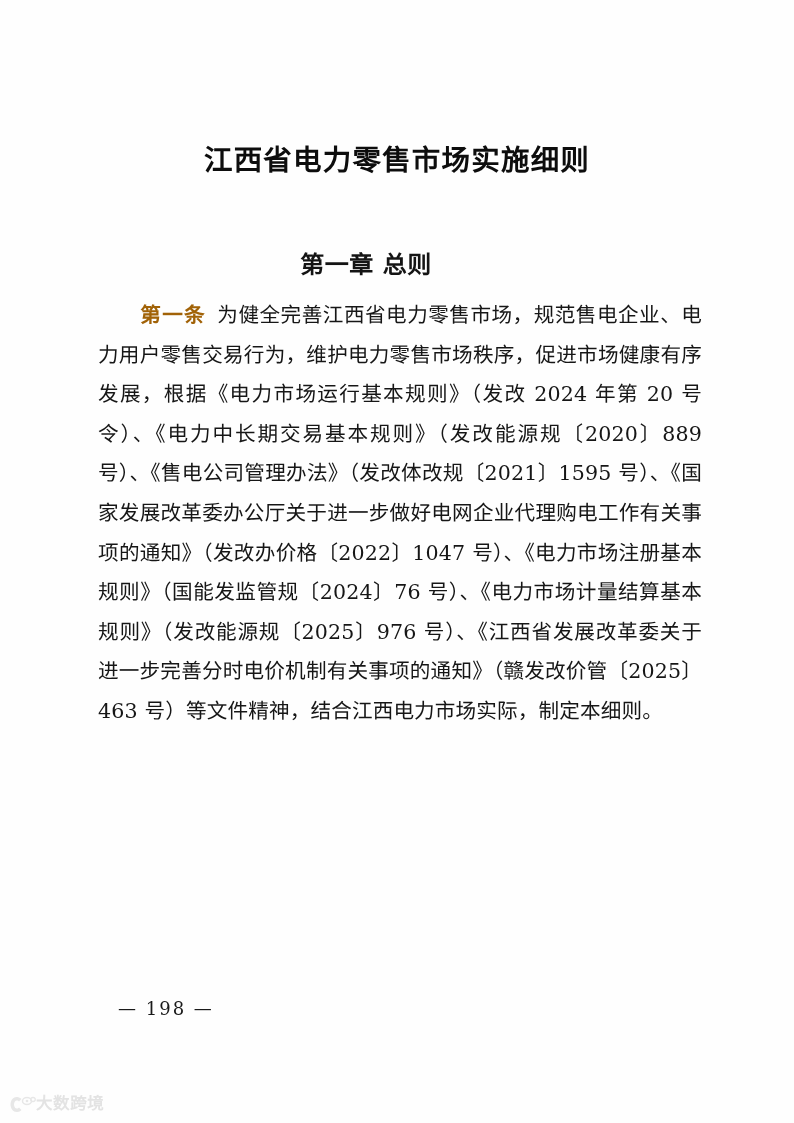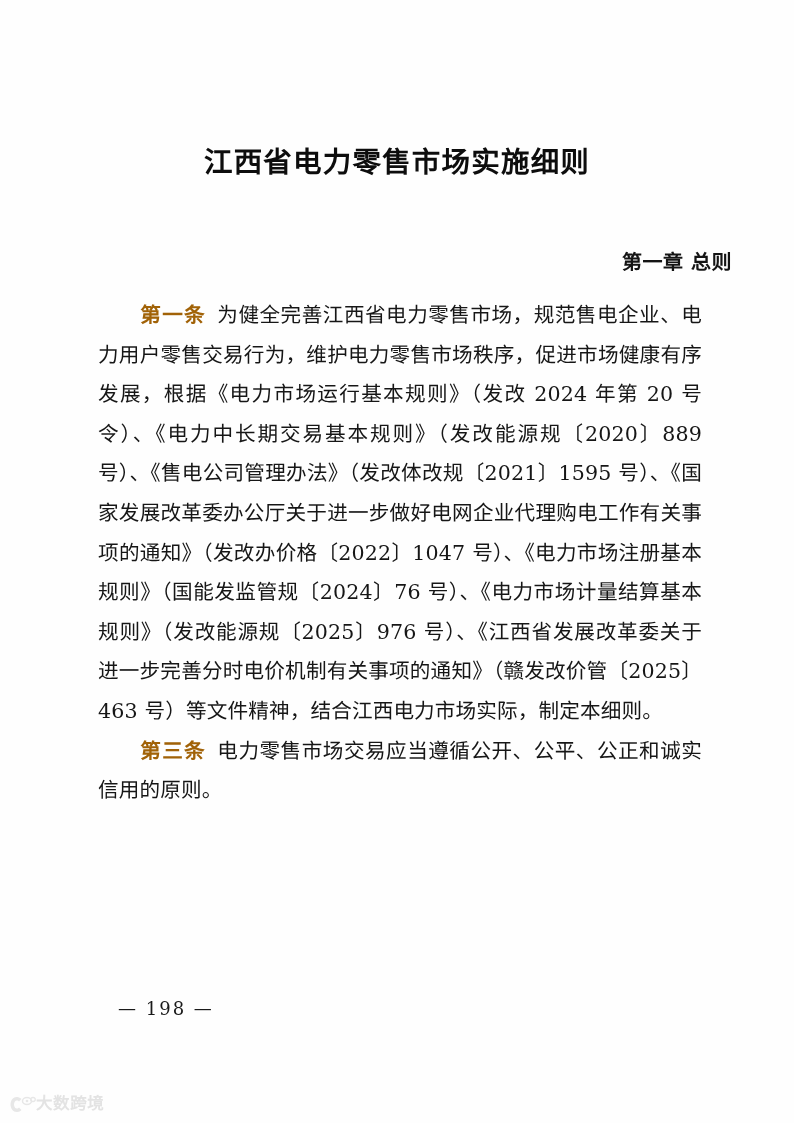--- a/index.html
+++ b/index.html
@@ -28,32 +28,32 @@
   .doc-title {
     position: absolute;
     top: 126px;
     left: 0;
     width: 794px;
     text-align: center;
     font-size: 28.5px;
     font-weight: 700;
     letter-spacing: 1.2px;
     color: #0d0d0d;
-    font-family: Liberation Serif, serif;
+    font-family: Liberation Mono, monospace;
     line-height: 1.25;
   }
 
   
   .chapter-heading {
     position: absolute;
     top: 248px;
     left: 0;
     width: 732px;
-    text-align: right;
-    font-size: 20px;
+    text-align: center;
+    font-size: 24px;
     font-weight: 700;
     letter-spacing: 0.5px;
     color: #141414;
     line-height: 1.4;
   }
 
   
   .body-block {
     position: absolute;
     top: 296px;
@@ -128,21 +128,20 @@
 
   <h1 class="doc-title">江西省电力零售市场实施细则</h1>
 
   <div class="chapter-heading">第一章 总则</div>
 
   <div class="body-block">
 
     <p class="para indent"><span class="art-label">第一条</span><span>为健全完善江西省电力零售市场，规范售电企业、电力用户零售交易行为，维护电力零售市场秩序，促进市场健康有序发展，根据《电力市场运行基本规则》（发改 2024 年第 20 号令）、《电力中长期交易基本规则》（发改能源规〔2020〕889 号）、《售电公司管理办法》（发改体改规〔2021〕1595 号）、《国家发展改革委办公厅关于进一步做好电网企业代理购电工作有关事项的通知》（发改办价格〔2022〕1047 号）、《电力市场注册基本规则》（国能发监管规〔2024〕76 号）、《电力市场计量结算基本规则》（发改能源规〔2025〕976 号）、《江西省发展改革委关于进一步完善分时电价机制有关事项的通知》（赣发改价管〔2025〕463 号）等文件精神，结合江西电力市场实际，制定本细则。</span></p>
 
 
-    <p class="para indent"><span class="art-label">第三条</span><span>电力零售市场交易应当遵循公开、公平、公正和诚实信用的原则。</span></p>
 
 
 
   </div>
 
   <div class="page-number">— 198 —</div>
 
   <div class="watermark">
     <svg class="watermark-logo" viewBox="0 0 52 40" aria-hidden="true">
       <path d="M14 6 C6 6 1 13 1 21 C1 29 6 36 14 36 C18 36 21 34 23 32 L18 27 C17 28 16 29 14 29 C10 29 8 25 8 21 C8 17 10 13 14 13 C16 13 17 14 18 15 L23 10 C21 8 18 6 14 6 Z" fill="#e6e6e6"></path>

